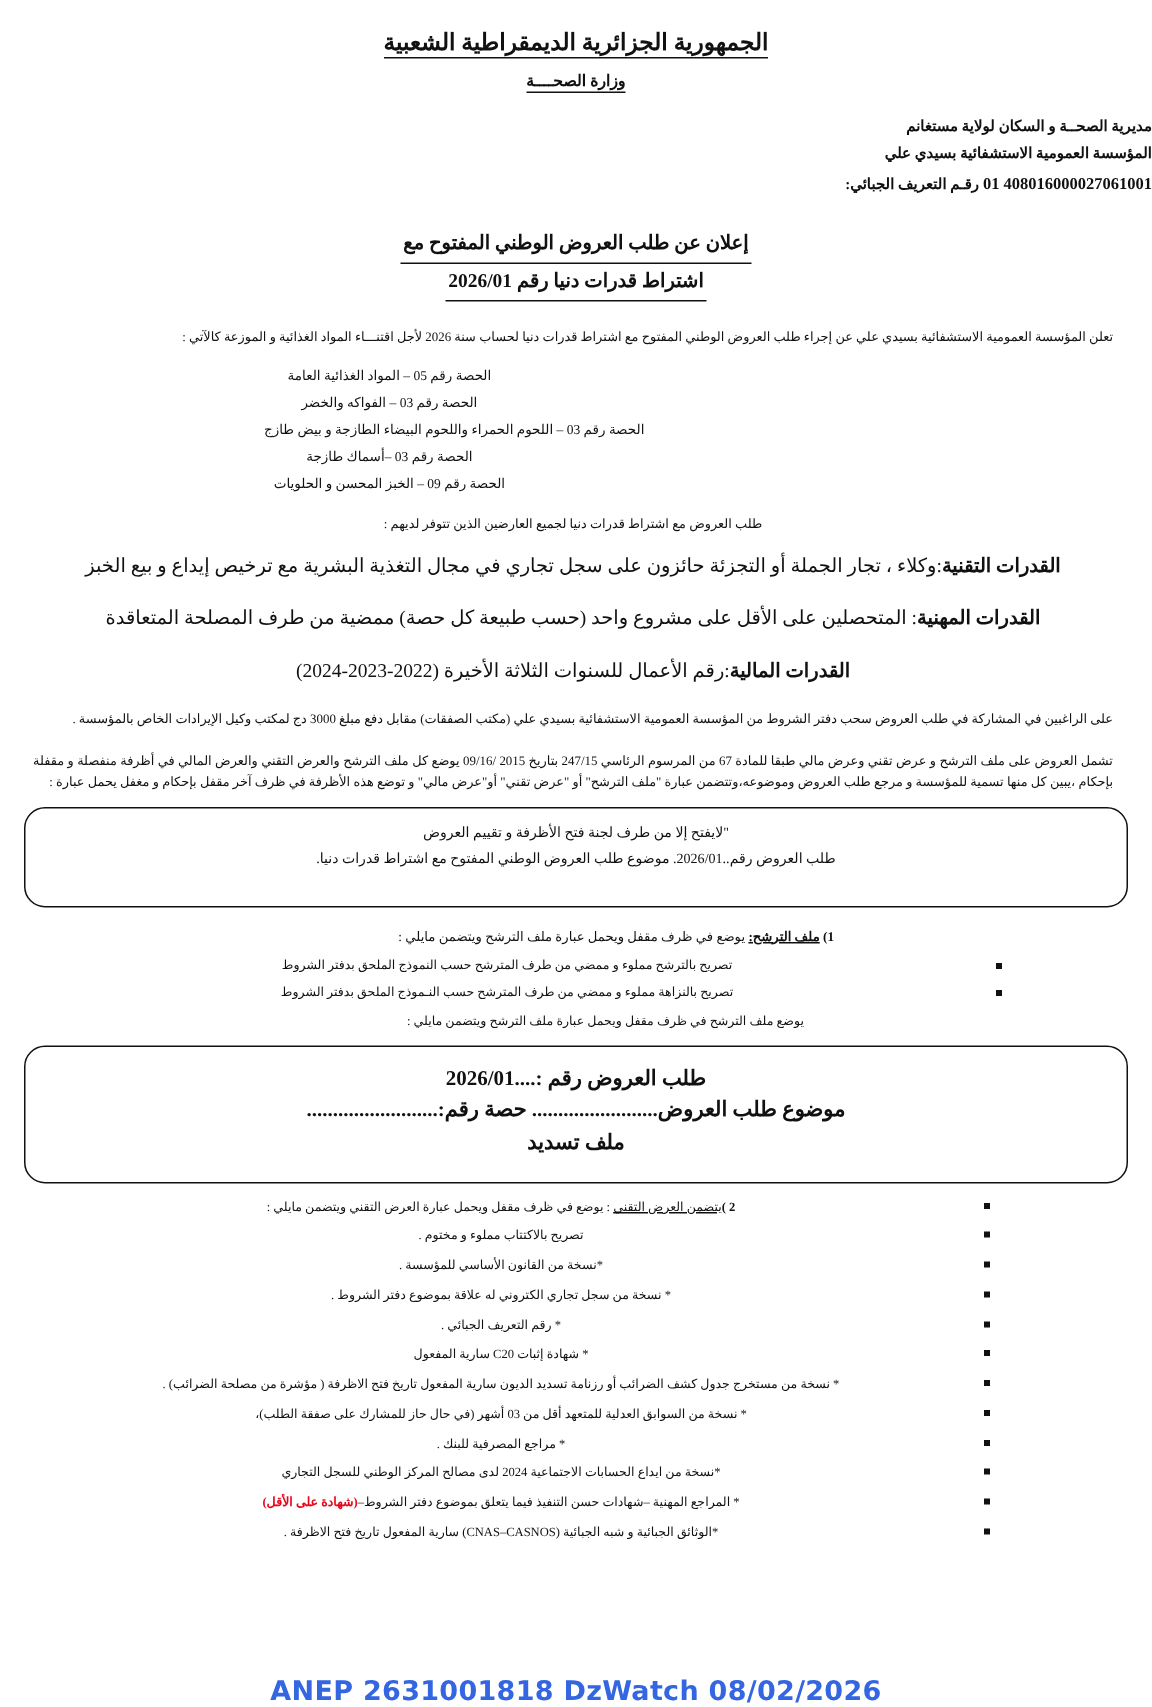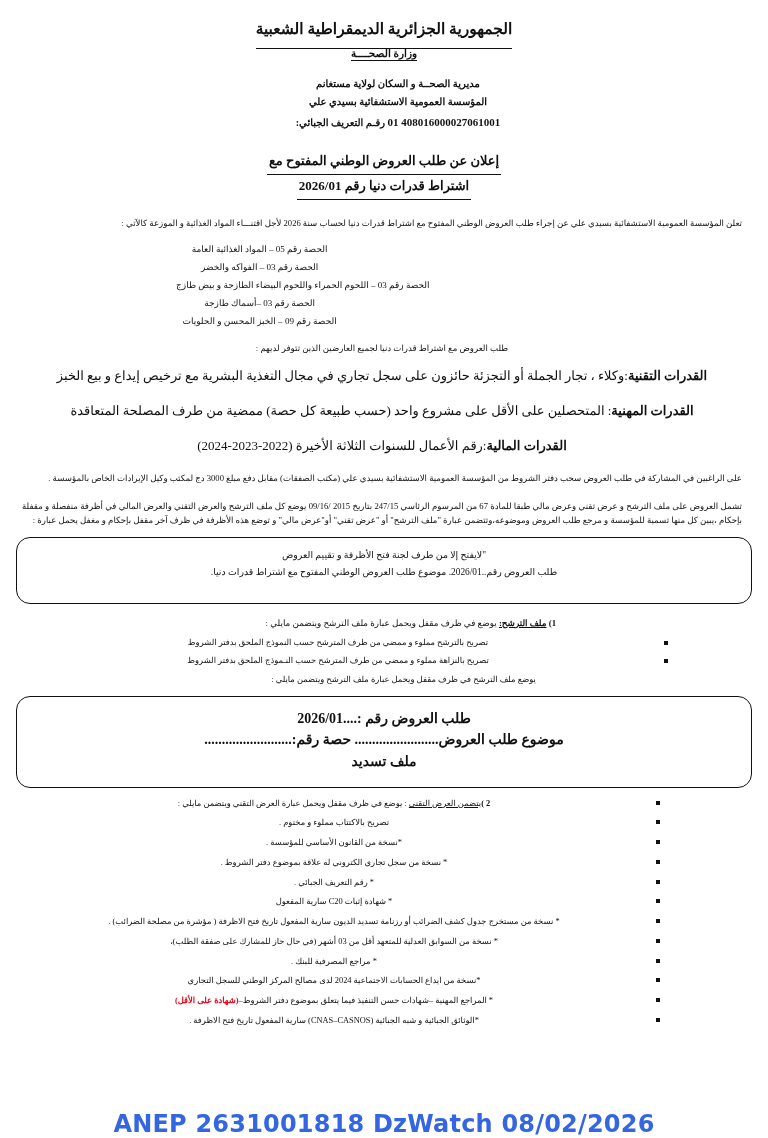--- a/index.html
+++ b/index.html
@@ -19,39 +19,39 @@
 
   
   .hdr-republic {
     text-align: center;
     font-size: 15.5px;
     font-weight: bold;
     letter-spacing: .5px;
     margin-top: 18px;
     line-height: 1.4;
   }
-  .hdr-republic span { border-bottom: 1.2px solid #111; padding-bottom: 11px; }
+  .hdr-republic span { border-bottom: 1.2px solid #111; padding-bottom: 1px; }
   .hdr-ministry {
     text-align: center;
     font-size: 10.5px;
     font-weight: bold;
     margin-top: 7px;
   }
   .hdr-ministry span { border-bottom: 1.1px solid #111; padding-bottom: 1px; }
 
   .org-block {
     margin-top: 16px;
     margin-left: 28px;
     text-align: left;
     direction: rtl;
     font-size: 10px;
     font-weight: bold;
     line-height: 1.85;
   }
-  .org-block div { text-align: center; }
+  .org-block div { text-align: right; }
   .org-nif { font-size: 10px; }
   .org-nif .num { font-family: "Liberation Serif", serif; font-weight: bold; font-size: 11px; }
 
   
   .main-title {
     margin-top: 18px;
     text-align: center;
     font-size: 13px;
     font-weight: bold;
     line-height: 1.75;
@@ -157,21 +157,21 @@
   .footer {
     position: absolute;
     left: 0;
     right: 0;
     bottom: 18px;
     text-align: center;
     direction: ltr;
     color: #3366e0;
     font-family: "DejaVu Sans", "Liberation Sans", sans-serif;
     font-weight: bold;
-    font-size: 24px;
+    font-size: 18px;
     letter-spacing: .2px;
   }
 </style>
 </head>
 <body>
 
 <div class="page">
 
   <div class="hdr-republic">
     <span>الجمهورية الجزائرية الديمقراطية الشعبية</span>

